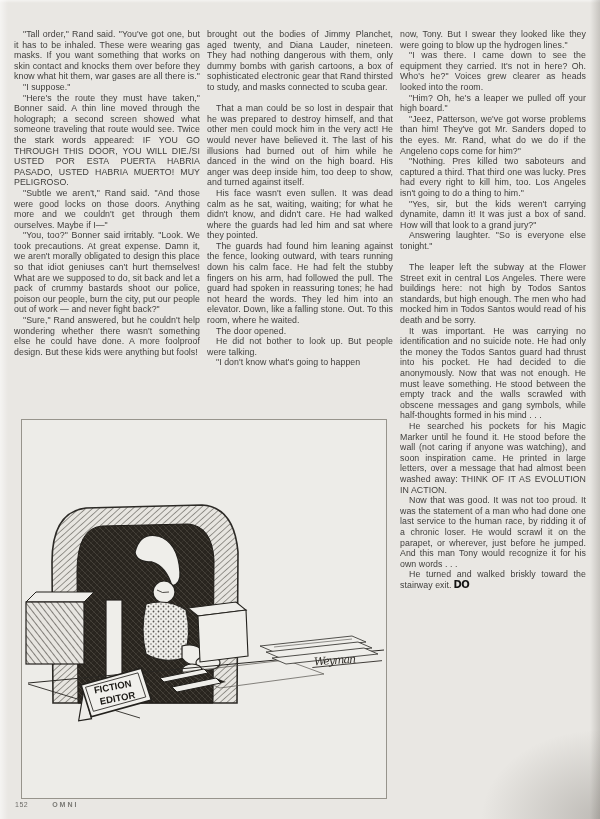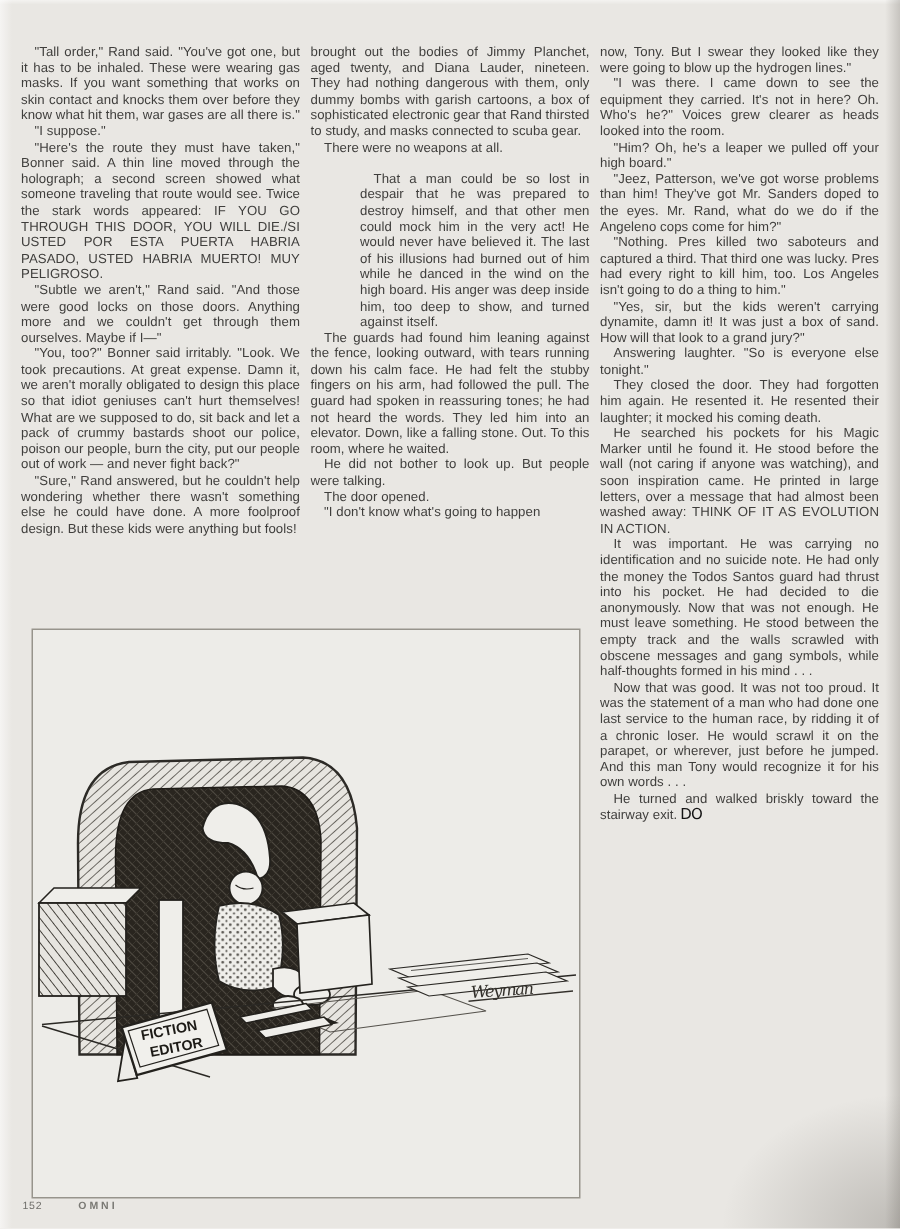--- a/index.html
+++ b/index.html
@@ -22,27 +22,27 @@
     background:linear-gradient(to bottom,rgba(255,255,255,0.5),rgba(255,255,255,0));pointer-events:none;}
 
   .col{
     position:absolute;top:29px;width:186px;
     font-size:8.8px;line-height:10.6px;
     text-align:justify;letter-spacing:0.05px;
     overflow:hidden;
   }
   .col p{margin:0;text-indent:9px;}
   .col p.no-indent{text-indent:0;}
-  .col p.gap-before{margin-top:10.6px;margin-left:33px;}
+  .col p.gap-before{margin-top:10.6px;}
   #col1{left:14px;height:384px;}
   #col2{left:207px;height:384px;}
   #col3{left:400px;height:778px;}
 
   .end-mark{
-    font-weight:400;font-size:10px;letter-spacing:-0.5px;color:#141414;
+    font-weight:700;font-size:10px;letter-spacing:-0.5px;color:#141414;
     font-family:"DejaVu Sans",sans-serif;padding-left:2px;
   }
 
   .cartoon-box{
     position:absolute;left:21px;top:419px;width:364px;height:378px;
     border:1px solid #97948c;background:#edece8;
   }
   .cartoon-box svg{display:block;}
 
   .footer{position:absolute;left:15px;top:801px;font-size:7px;color:#6e6d69;}
@@ -58,39 +58,39 @@
       <p>"Tall order," Rand said. "You've got one, but it has to be inhaled. These were wearing gas masks. If you want something that works on skin contact and knocks them over before they know what hit them, war gases are all there is."</p>
       <p>"I suppose."</p>
       <p>"Here's the route they must have taken," Bonner said. A thin line moved through the holograph; a second screen showed what someone traveling that route would see. Twice the stark words appeared: IF YOU GO THROUGH THIS DOOR, YOU WILL DIE./SI USTED POR ESTA PUERTA HABRIA PASADO, USTED HABRIA MUERTO! MUY PELIGROSO.</p>
       <p>"Subtle we aren't," Rand said. "And those were good locks on those doors. Anything more and we couldn't get through them ourselves. Maybe if I—"</p>
       <p>"You, too?" Bonner said irritably. "Look. We took precautions. At great expense. Damn it, we aren't morally obligated to design this place so that idiot geniuses can't hurt themselves! What are we supposed to do, sit back and let a pack of crummy bastards shoot our police, poison our people, burn the city, put our people out of work — and never fight back?"</p>
       <p>"Sure," Rand answered, but he couldn't help wondering whether there wasn't something else he could have done. A more foolproof design. But these kids were anything but fools!</p>
     </div>
 
   <div id="col2" class="col">
       <p class="no-indent">brought out the bodies of Jimmy Planchet, aged twenty, and Diana Lauder, nineteen. They had nothing dangerous with them, only dummy bombs with garish cartoons, a box of sophisticated electronic gear that Rand thirsted to study, and masks connected to scuba gear.</p>
-      <p>There were no weapons at all.</p>
       <p class="gap-before">That a man could be so lost in despair that he was prepared to destroy himself, and that other men could mock him in the very act! He would never have believed it. The last of his illusions had burned out of him while he danced in the wind on the high board. His anger was deep inside him, too deep to show, and turned against itself.</p>
+      <p>His face wasn't even sullen. It was dead calm as he sat, waiting, waiting; for what he didn't know, and didn't care. He had walked where the guards had led him and sat where they pointed.</p>
       <p>The guards had found him leaning against the fence, looking outward, with tears running down his calm face. He had felt the stubby fingers on his arm, had followed the pull. The guard had spoken in reassuring tones; he had not heard the words. They led him into an elevator. Down, like a falling stone. Out. To this room, where he waited.</p>
+      <p>The door opened.</p>
       <p>He did not bother to look up. But people were talking.</p>
-      <p>The door opened.</p>
       <p>"I don't know what's going to happen</p>
     </div>
 
   <div id="col3" class="col">
       <p class="no-indent">now, Tony. But I swear they looked like they were going to blow up the hydrogen lines."</p>
       <p>"I was there. I came down to see the equipment they carried. It's not in here? Oh. Who's he?" Voices grew clearer as heads looked into the room.</p>
       <p>"Him? Oh, he's a leaper we pulled off your high board."</p>
       <p>"Jeez, Patterson, we've got worse problems than him! They've got Mr. Sanders doped to the eyes. Mr. Rand, what do we do if the Angeleno cops come for him?"</p>
       <p>"Nothing. Pres killed two saboteurs and captured a third. That third one was lucky. Pres had every right to kill him, too. Los Angeles isn't going to do a thing to him."</p>
       <p>"Yes, sir, but the kids weren't carrying dynamite, damn it! It was just a box of sand. How will that look to a grand jury?"</p>
       <p>Answering laughter. "So is everyone else tonight."</p>
-      <p>They closed the door. They had forgotten him again. He resented it. He resented their laughter; it mocked his coming death.</p>
+      <p class="gap-before">The leaper left the subway at the Flower Street exit in central Los Angeles. There were buildings here: not high by Todos Santos standards, but high enough. The men who had mocked him in Todos Santos would read of his death and be sorry.</p>
+      <p>It was important. He was carrying no identification and no suicide note. He had only the money the Todos Santos guard had thrust into his pocket. He had decided to die anonymously. Now that was not enough. He must leave something. He stood between the empty track and the walls scrawled with obscene messages and gang symbols, while half-thoughts formed in his mind . . .</p>
       <p>He searched his pockets for his Magic Marker until he found it. He stood before the wall (not caring if anyone was watching), and soon inspiration came. He printed in large letters, over a message that had almost been washed away: THINK OF IT AS EVOLUTION IN ACTION.</p>
-      <p>It was important. He was carrying no identification and no suicide note. He had only the money the Todos Santos guard had thrust into his pocket. He had decided to die anonymously. Now that was not enough. He must leave something. He stood between the empty track and the walls scrawled with obscene messages and gang symbols, while half-thoughts formed in his mind . . .</p>
       <p>Now that was good. It was not too proud. It was the statement of a man who had done one last service to the human race, by ridding it of a chronic loser. He would scrawl it on the parapet, or wherever, just before he jumped. And this man Tony would recognize it for his own words . . .</p>
       <p>He turned and walked briskly toward the stairway exit.<span class="end-mark">DO</span></p>
     </div>
 
   <div class="cartoon-box">
     <svg width="364" height="378" viewBox="0 0 364 378">
       <defs>
         <pattern id="hatchM" width="4.5" height="4.5" patternUnits="userSpaceOnUse" patternTransform="rotate(48)">
           <rect width="4.5" height="4.5" fill="#e7e5e0"></rect>
           <line x1="0" y1="0" x2="0" y2="4.5" stroke="#43403a" stroke-width="1"></line>

